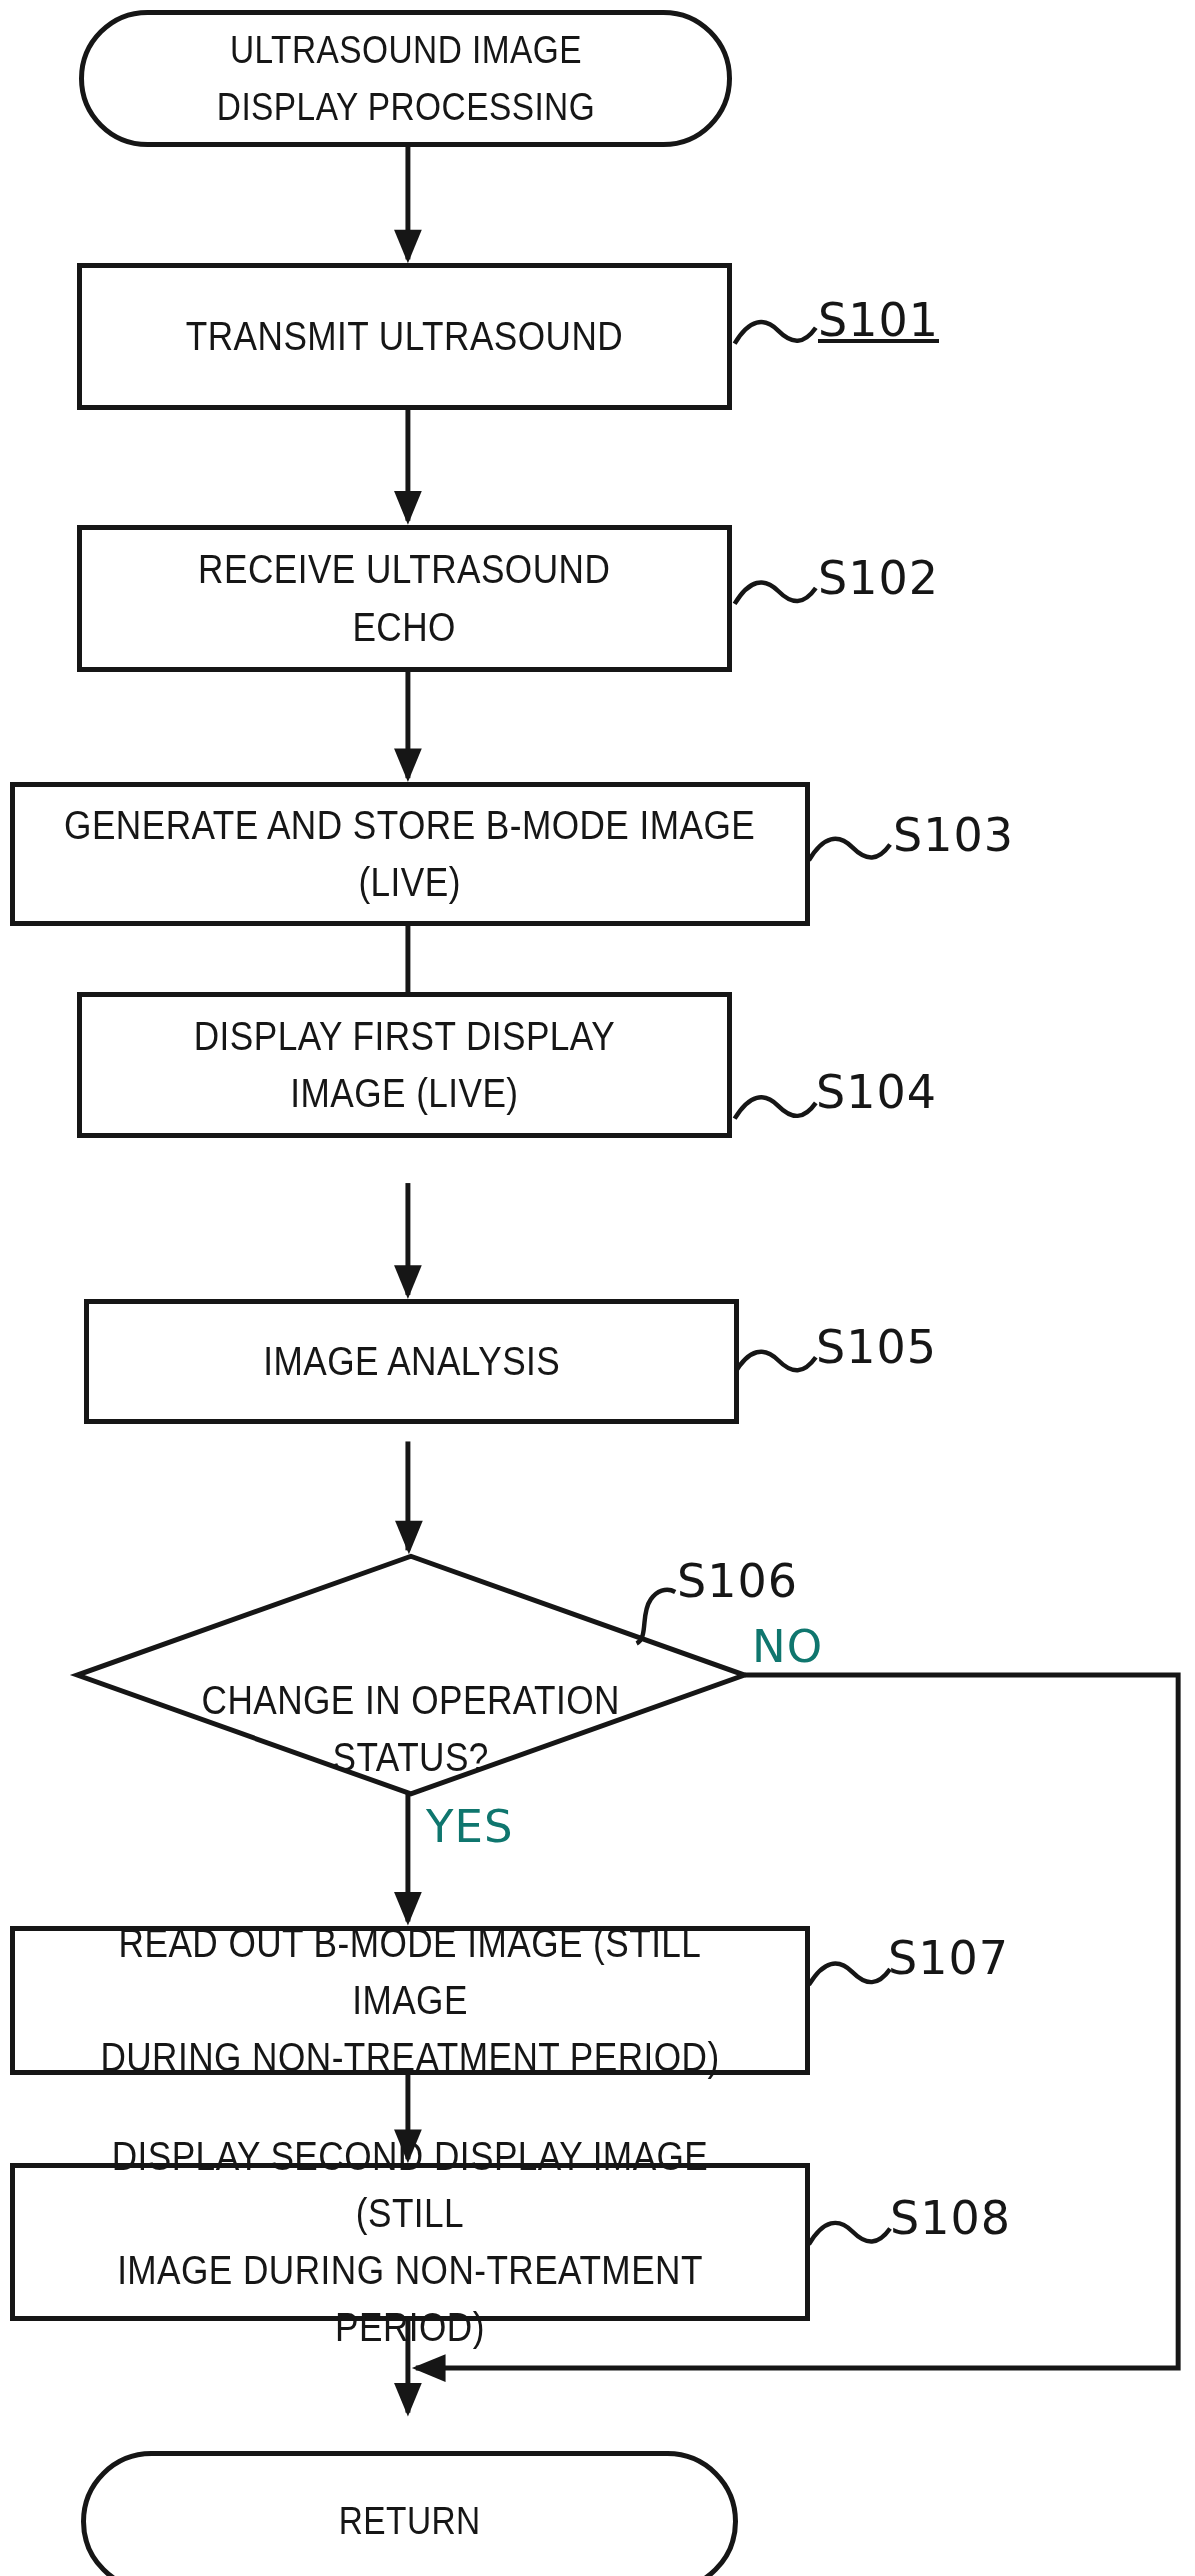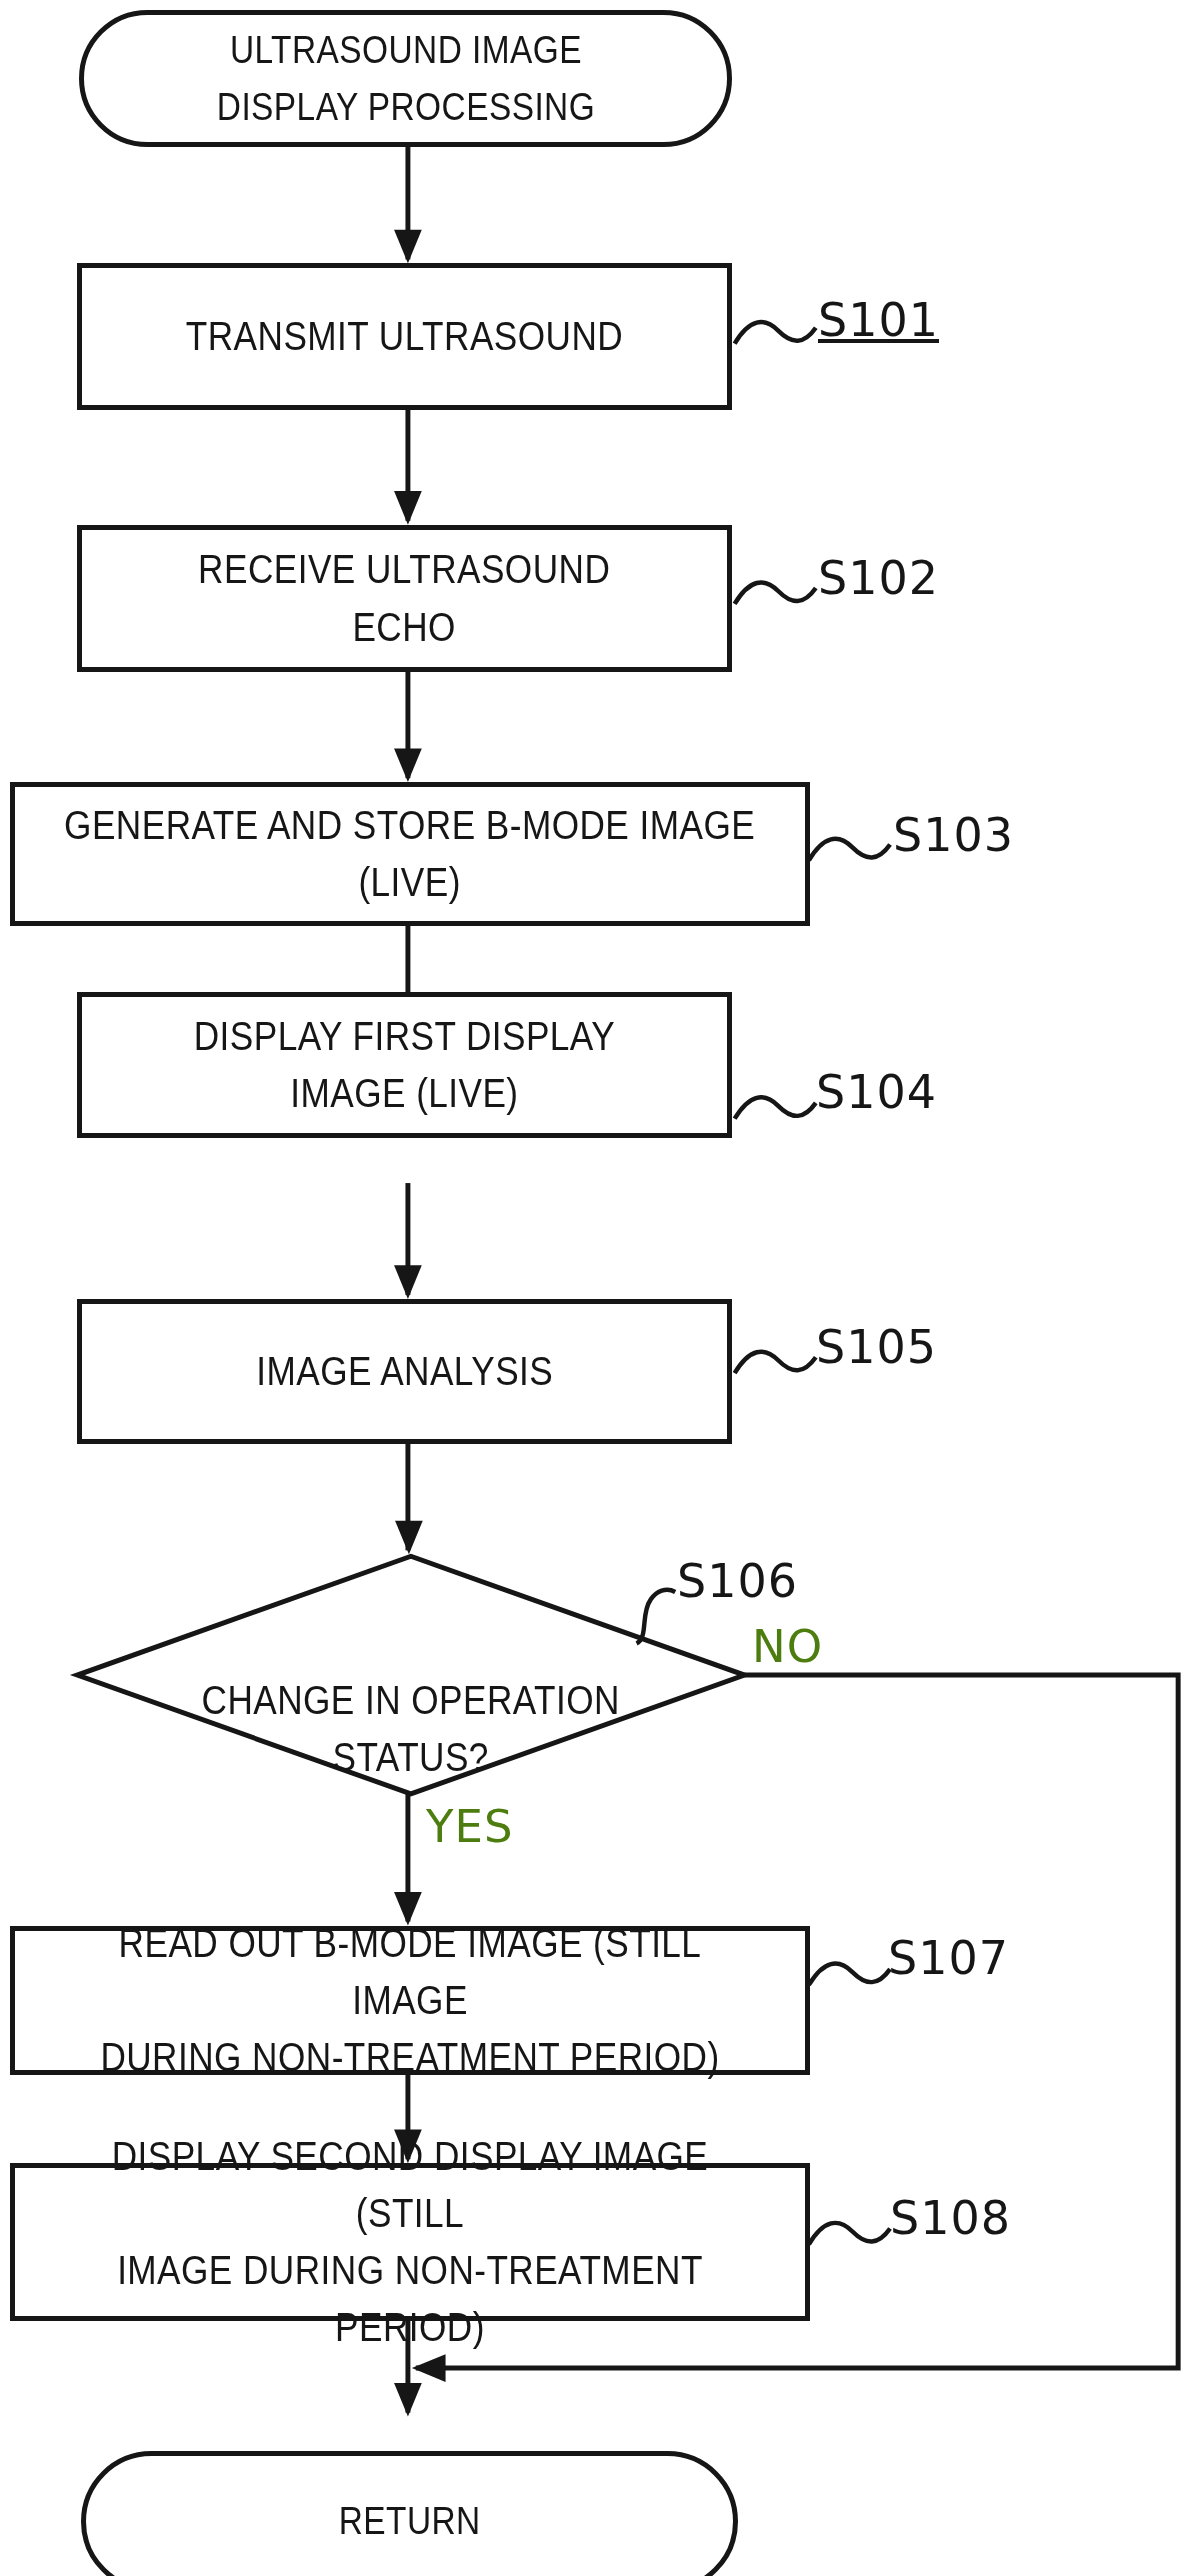--- a/index.html
+++ b/index.html
@@ -23,21 +23,21 @@
     position:absolute;text-align:center;white-space:pre-line;
     font-size:40px;line-height:1.45;letter-spacing:0.5px;color:#161616;
   }
   .dlabel .txt{transform:scaleX(0.88);}
   .steplabel{
     position:absolute;font-family:"DejaVu Sans",sans-serif;
     font-size:46px;line-height:1;letter-spacing:1px;color:#161616;
   }
   .branchlabel{
     position:absolute;font-family:"DejaVu Sans",sans-serif;
-    font-size:45px;line-height:1;letter-spacing:1px;color:#4d7c0f;
+    font-size:45px;line-height:1;letter-spacing:1px;color:#0f766e;
   }
 </style>
 </head>
 <body>
 
 <div id="stage">
 
   <svg id="wires" viewBox="0 0 1208 2602" fill="none" stroke="#161616" stroke-width="5">
 
     <line x1="412" y1="146" x2="412" y2="262"></line>
@@ -93,21 +93,21 @@
   <div class="node" style="left:10px;top:782px;width:800px;height:144px;">
     <span class="txt">GENERATE AND STORE B-MODE IMAGE
 (LIVE)</span>
   </div>
 
   <div class="node" style="left:77px;top:992px;width:655px;height:146px;">
     <span class="txt">DISPLAY FIRST DISPLAY
 IMAGE (LIVE)</span>
   </div>
 
-  <div class="node" style="left:77px;top:1299px;width:655px;height:145px;">
+  <div class="node" style="left:84px;top:1299px;width:655px;height:125px;">
     <span class="txt">IMAGE ANALYSIS</span>
   </div>
 
   <div class="dlabel" style="left:114px;top:1614px;width:594px;">
     <span class="txt">CHANGE IN OPERATION
 STATUS?</span>
   </div>
 
   <div class="node" style="left:10px;top:1926px;width:800px;height:149px;">
     <span class="txt">READ OUT B-MODE IMAGE (STILL IMAGE

